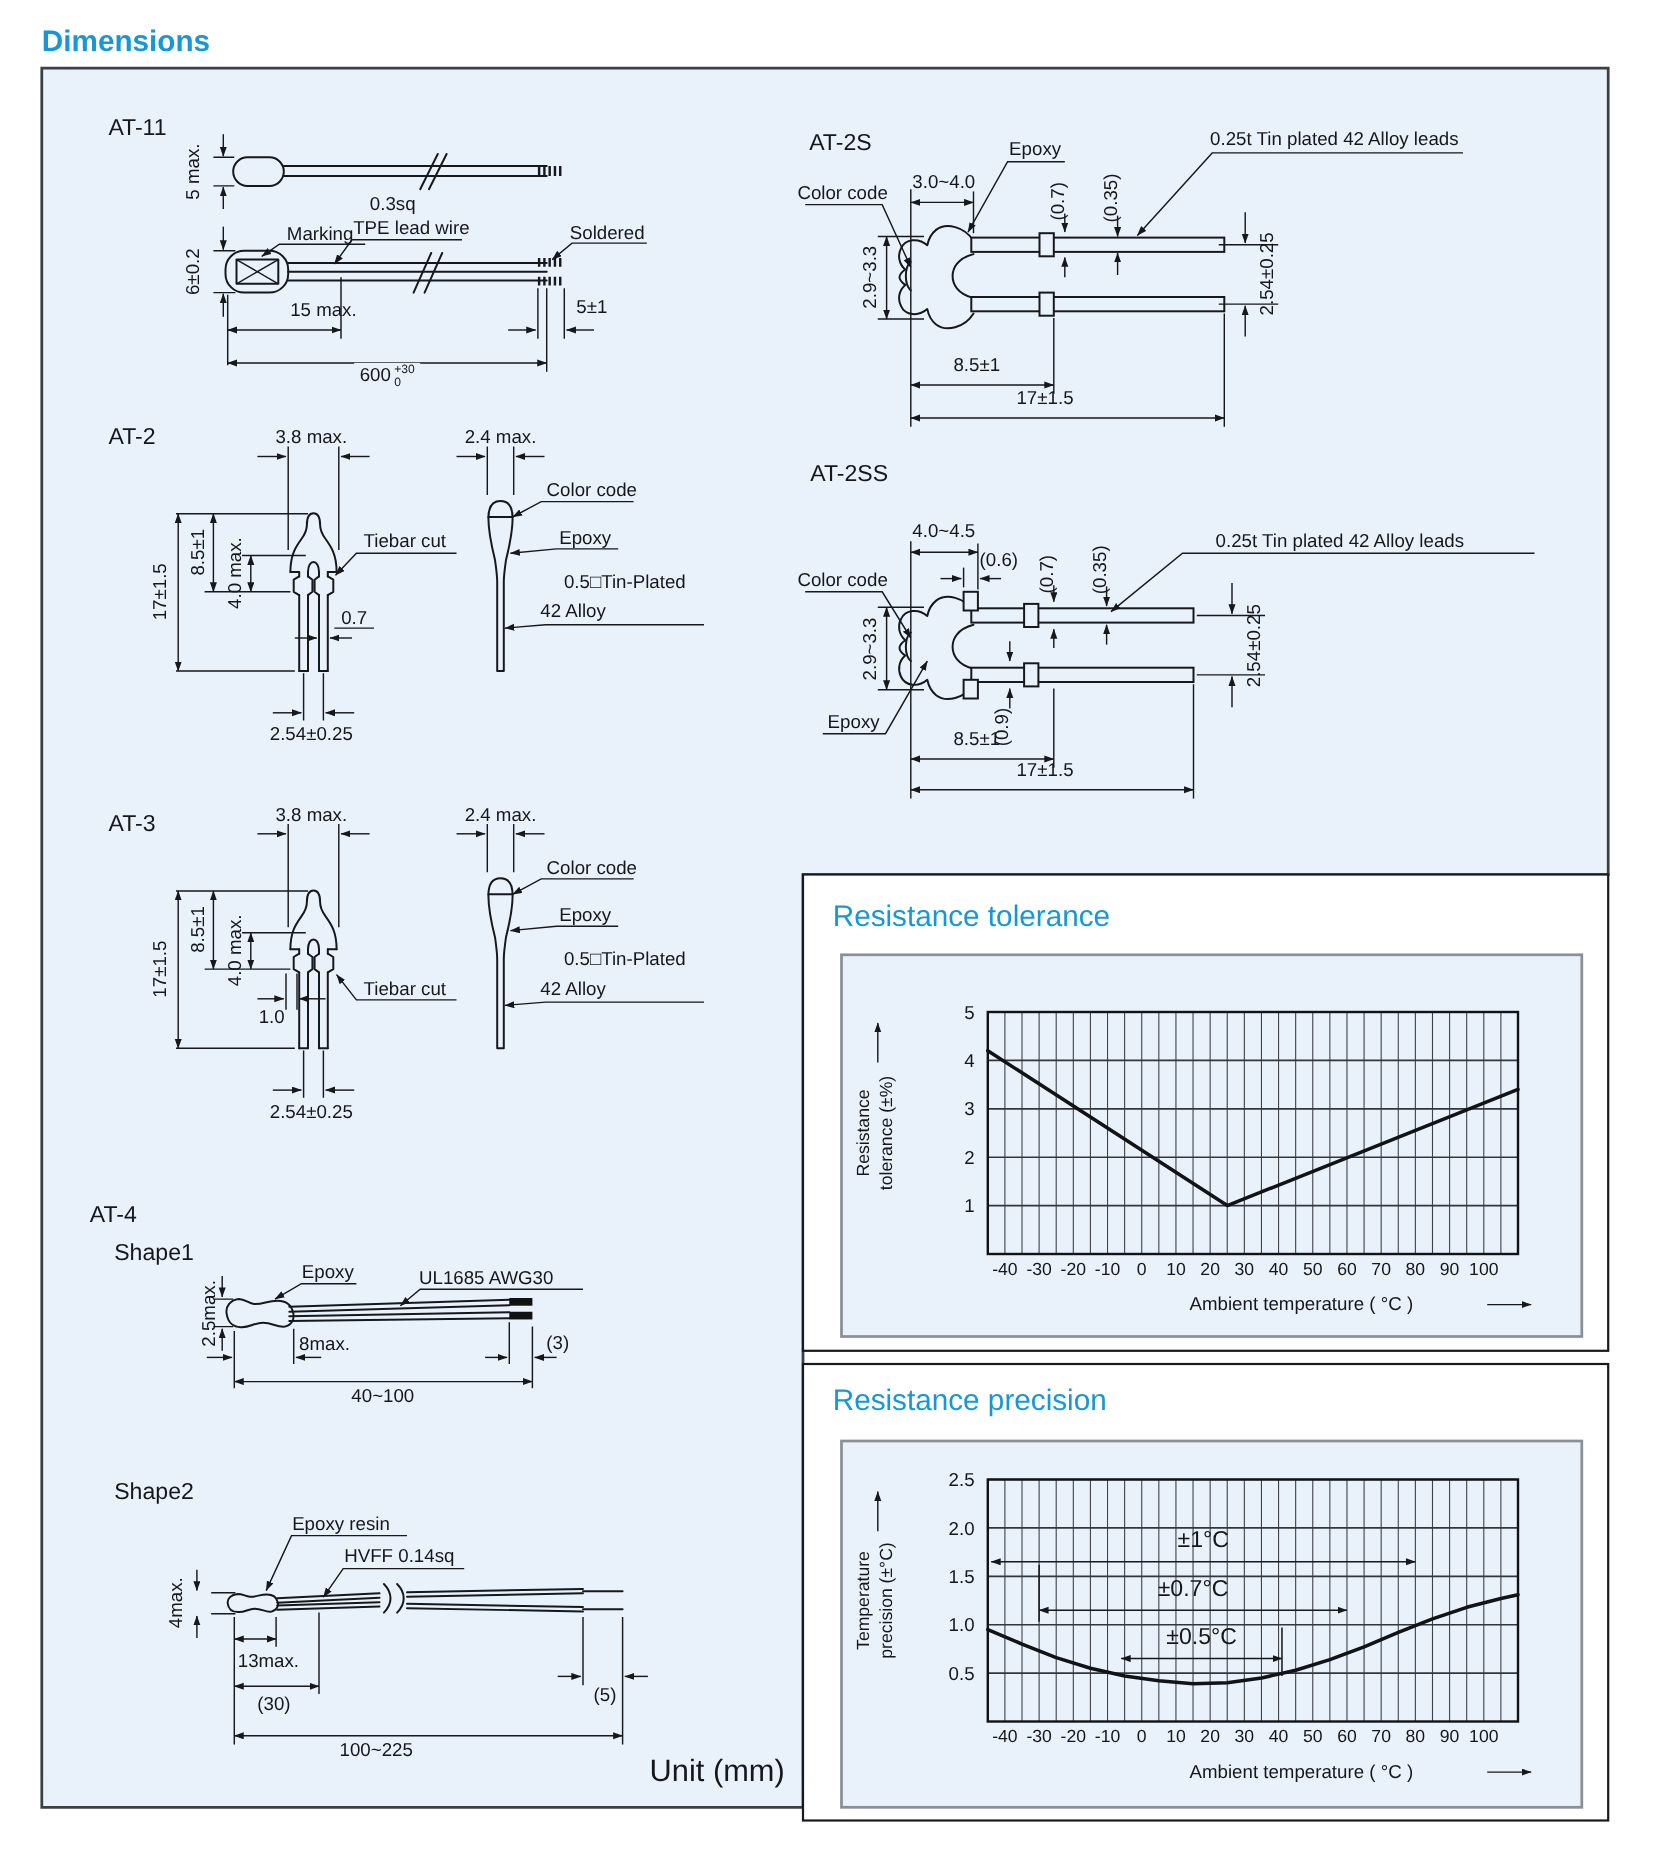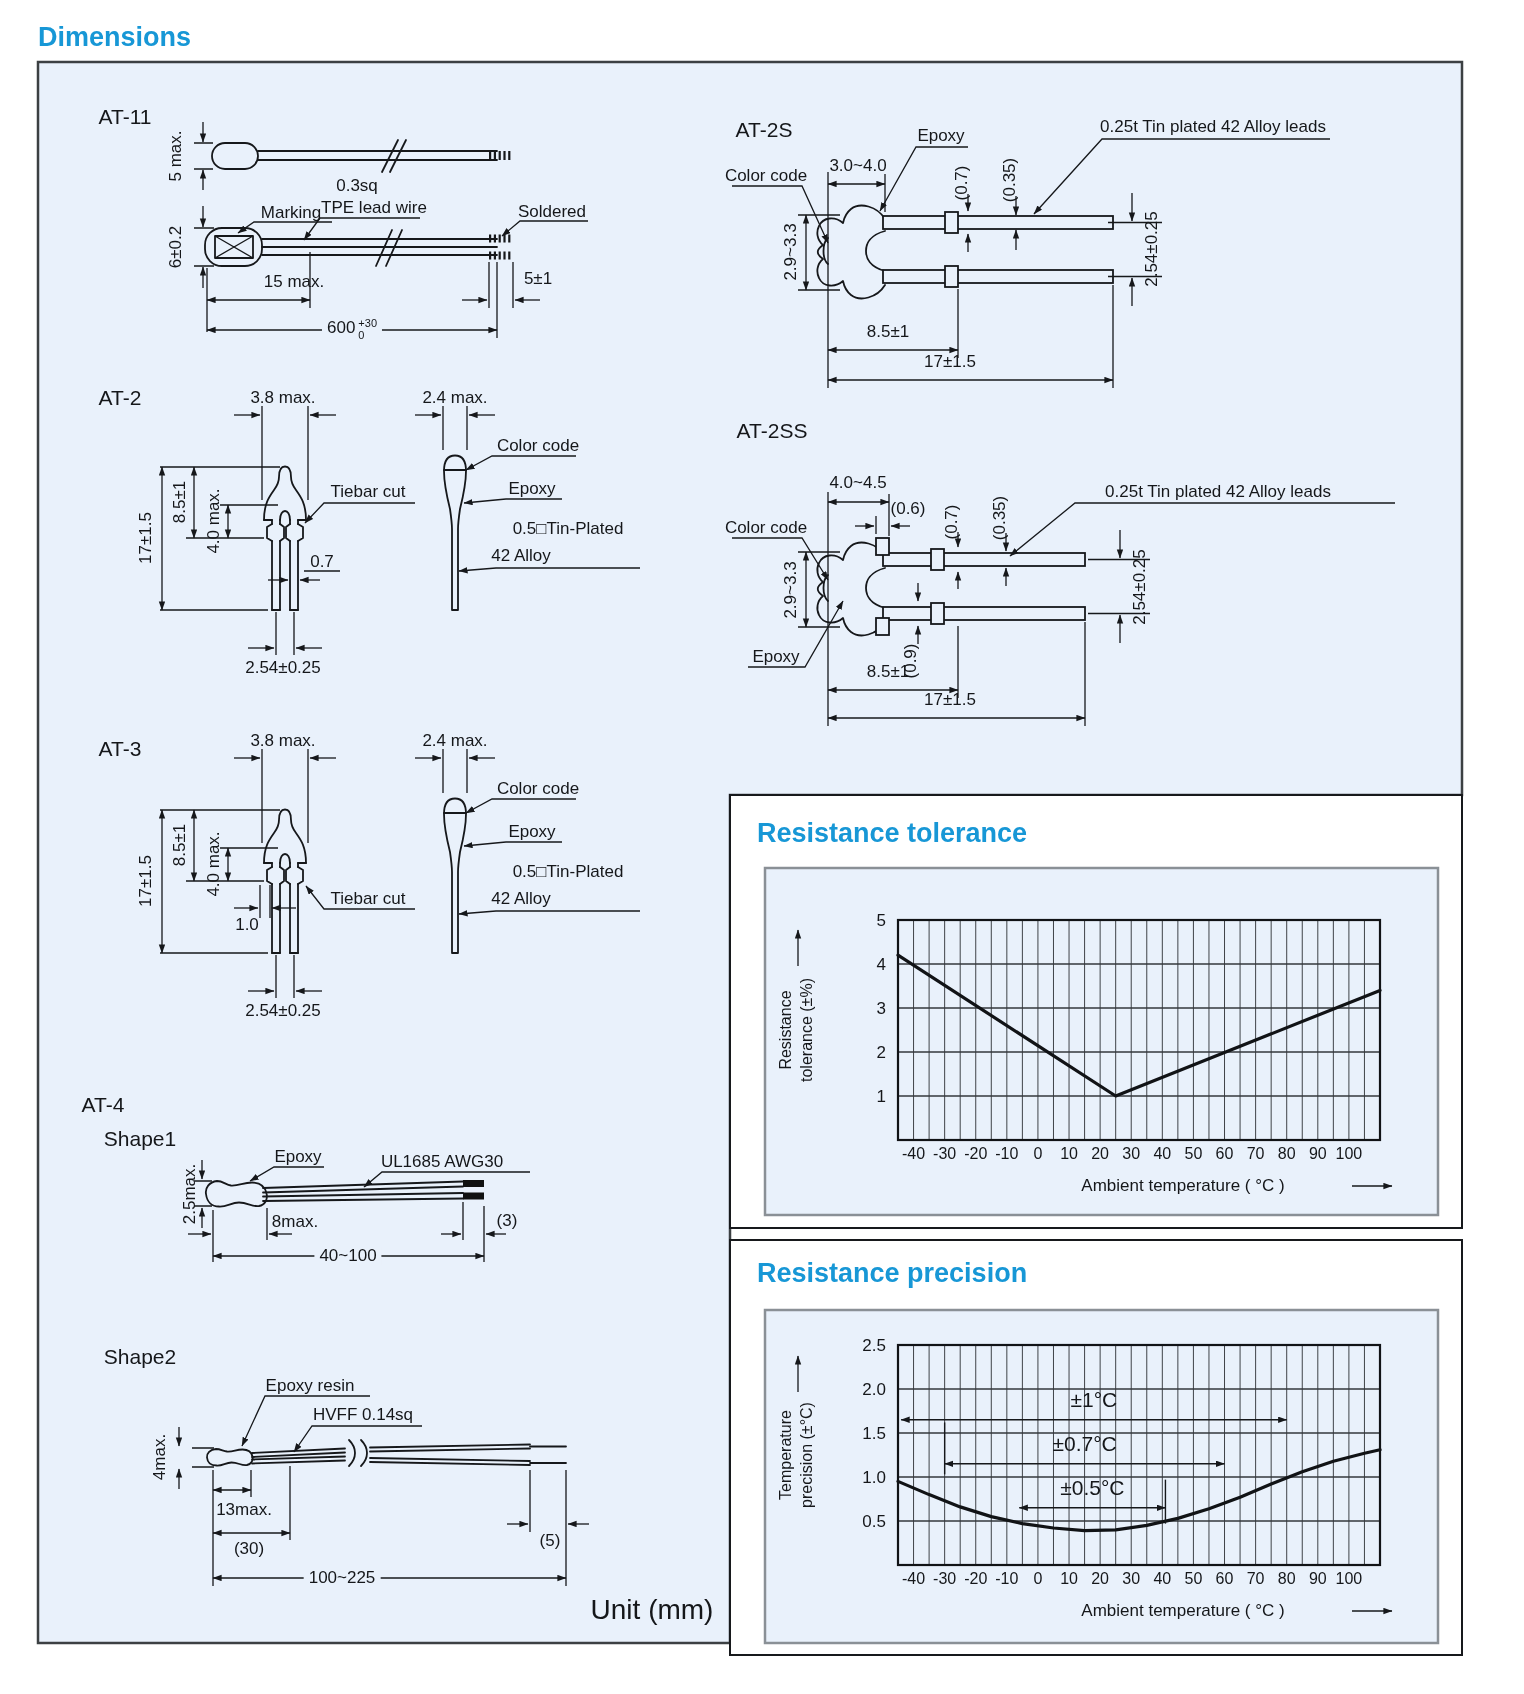--- a/index.html
+++ b/index.html
@@ -5,23 +5,23 @@
   html,body{margin:0;padding:0;background:#fff;}
   .page{position:relative;width:1524px;height:1694px;background:#ffffff;
         font-family:"Liberation Sans",sans-serif;color:#15171a;overflow:hidden;}
   svg.art{position:absolute;left:0;top:0;}
   svg text{font-family:"Liberation Sans",sans-serif;fill:#15171a;}
   .lb{position:absolute;white-space:nowrap;font-size:17px;line-height:1.04;
       transform:translate(-50%,-50%);}
   .rot{transform:translate(-50%,-50%) rotate(-90deg);}
   .sec{font-size:21px;}
   .sm{font-size:28px;}
-  .bg{background:#e9f1fb;padding:0 5px;}
+  .bg{background:#e9f1fb;padding:0 5px;margin-top:13px;}
   .h1{position:absolute;font-size:27px;font-weight:bold;color:#1797d6;white-space:nowrap;}
-  .ttl{position:absolute;font-size:27px;font-weight:bold;color:#1797d6;white-space:nowrap;}
+  .ttl{position:absolute;font-size:27px;font-weight:normal;color:#1797d6;white-space:nowrap;}
   .ylab{text-align:center;font-size:16px;line-height:1.3;}
   .tol{display:inline-flex;flex-direction:column;font-size:11px;line-height:1.1;
        text-align:left;vertical-align:middle;margin-left:3px;}
   
   .p{fill:none;stroke:#16181b;stroke-width:1.8;stroke-linejoin:round;stroke-linecap:round;}
   .pf{fill:#e9f1fb;stroke:#16181b;stroke-width:1.8;}
   .d{fill:none;stroke:#16181b;stroke-width:1.3;}
   .hatch{stroke:#16181b;stroke-dasharray:2.2 2.6;}
 </style>
 </head>

